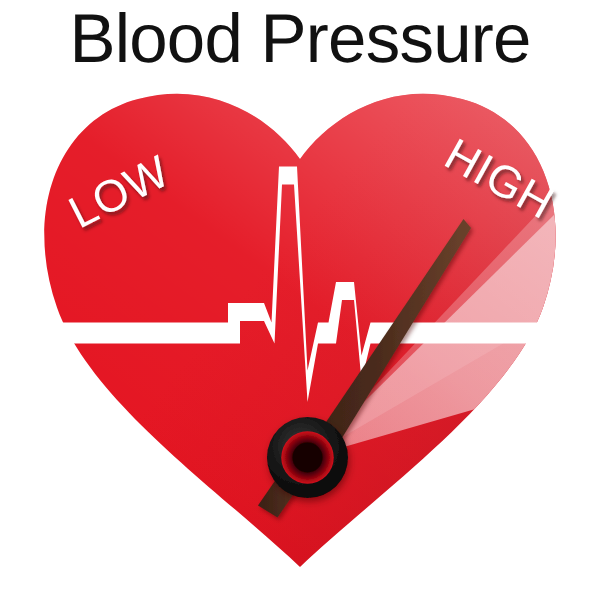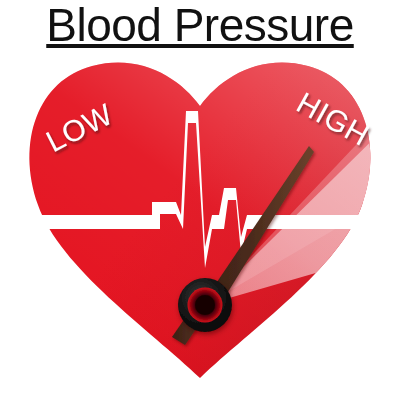--- a/index.html
+++ b/index.html
@@ -26,21 +26,20 @@
     top: 0;
     width: 400px;
     text-align: center;
     font-family: "Liberation Sans", sans-serif;
     font-size: 46px;
     font-weight: 400;
     line-height: 50px;
     color: #111111;
     letter-spacing: -0.5px;
     white-space: nowrap;
-    text-decoration: underline;
   }
   #gauge-svg {
     position: absolute;
     left: 0;
     top: 0;
     width: 400px;
     height: 400px;
     display: block;
   }
   .gauge-label {

